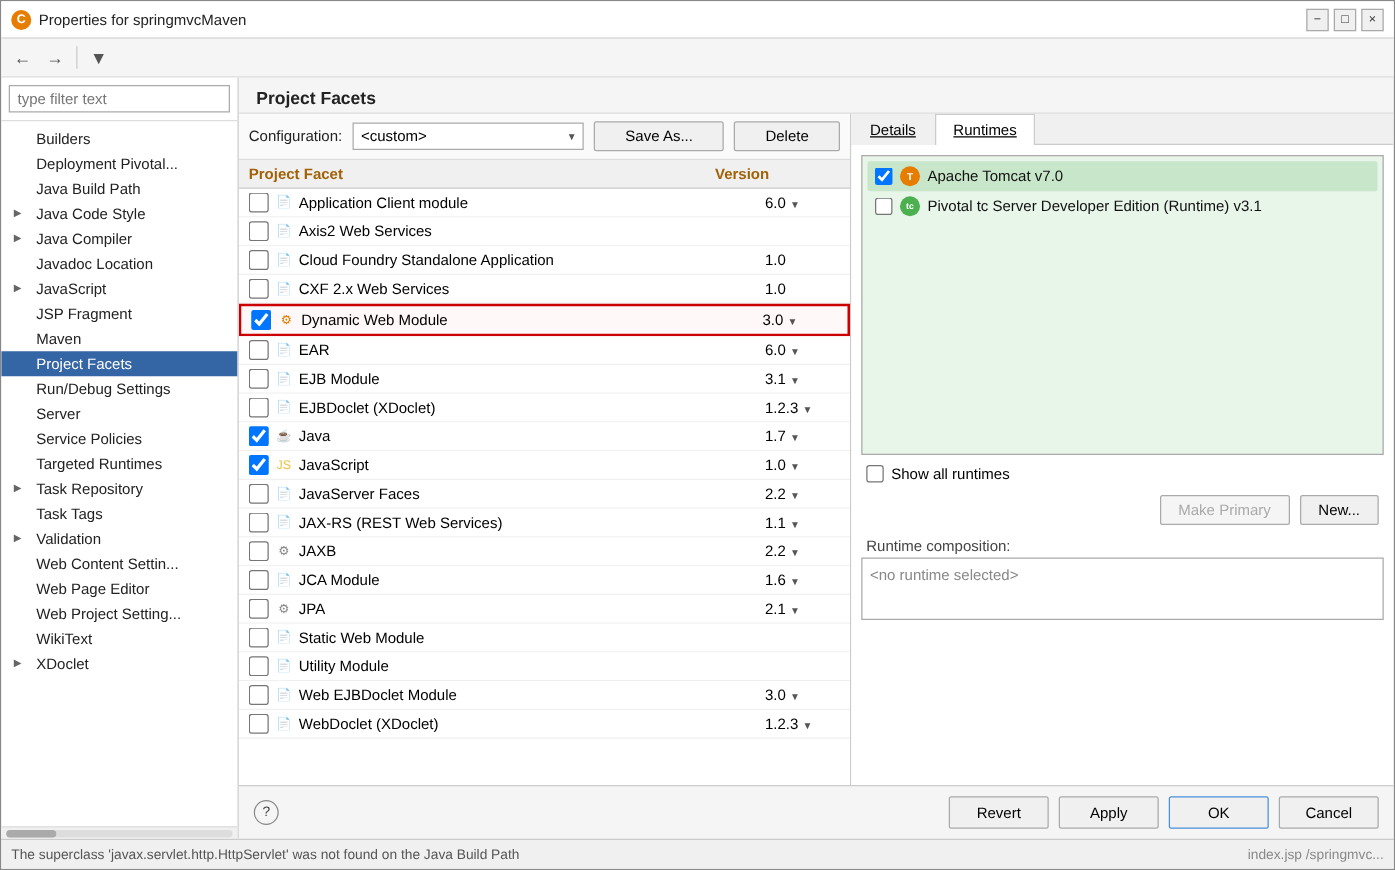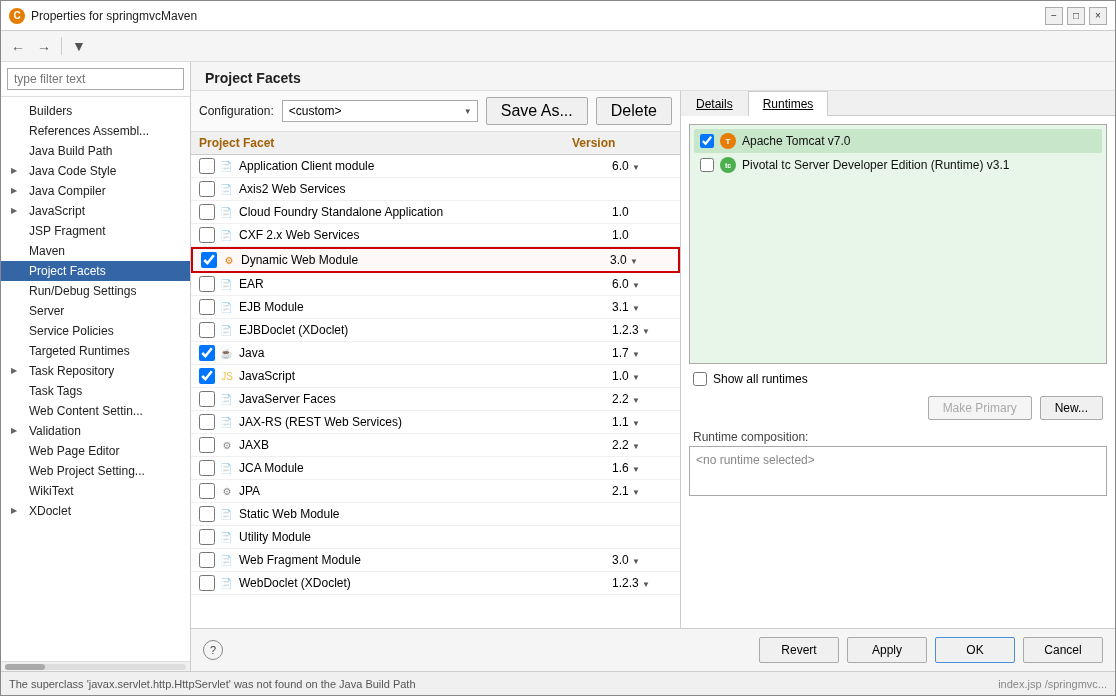--- a/index.html
+++ b/index.html
@@ -205,25 +205,25 @@
     }
     .config-select-wrap::after {
       content: '▼';
       position: absolute;
       right: 6px;
       font-size: 8px;
       color: #555;
       pointer-events: none;
     }
     .config-btn {
-      padding: 4px 14px;
-      border: 1px solid #aaa;
-      background: #f0f0f0;
-      cursor: pointer;
-      font-size: 16px;
+      padding: 4px 24px;
+      border: 1px solid #aaa;
+      background: #f0f0f0;
+      cursor: pointer;
+      font-size: 12px;
       border-radius: 2px;
     }
     .facet-table {
       flex: 1;
       overflow-y: auto;
       background: #fff;
     }
     .facet-header-row {
       display: flex;
       align-items: center;
@@ -457,36 +457,37 @@
   </div>
 
   <div class="main-content">
 
     <div class="left-panel">
       <div class="filter-box">
         <input class="filter-input" type="text" placeholder="type filter text" style="">
       </div>
       <div class="nav-list" id="nav-list">
       <div class="nav-item">Builders</div>
-          <div class="nav-item">References Assembl...</div>
+          <div class="nav-item">Deployment Pivotal...</div>
           <div class="nav-item">Java Build Path</div>
           <div class="nav-item has-arrow">Java Code Style</div>
           <div class="nav-item has-arrow">Java Compiler</div>
+          <div class="nav-item">Javadoc Location</div>
           <div class="nav-item has-arrow">JavaScript</div>
           <div class="nav-item">JSP Fragment</div>
           <div class="nav-item">Maven</div>
           <div class="nav-item selected">Project Facets</div>
           <div class="nav-item">Run/Debug Settings</div>
           <div class="nav-item">Server</div>
           <div class="nav-item">Service Policies</div>
           <div class="nav-item">Targeted Runtimes</div>
           <div class="nav-item has-arrow">Task Repository</div>
           <div class="nav-item">Task Tags</div>
+          <div class="nav-item has-arrow">Validation</div>
           <div class="nav-item">Web Content Settin...</div>
-          <div class="nav-item has-arrow">Validation</div>
           <div class="nav-item">Web Page Editor</div>
           <div class="nav-item">Web Project Setting...</div>
           <div class="nav-item">WikiText</div>
           <div class="nav-item has-arrow">XDoclet</div>
         </div>
       <div class="left-scrollbar">
         <div class="scrollbar-track">
           <div class="scrollbar-thumb"></div>
         </div>
       </div>
@@ -614,21 +615,21 @@
                 </div>
                 <div class="facet-row">
                   <input type="checkbox" class="facet-check" style="">
                   <span class="facet-icon doc">📄</span>
                   <span class="facet-name">Utility Module</span>
                   <span class="facet-version"></span>
                 </div>
                 <div class="facet-row">
                   <input type="checkbox" class="facet-check" style="">
                   <span class="facet-icon doc">📄</span>
-                  <span class="facet-name">Web Fragment Module</span>
+                  <span class="facet-name">Web EJBDoclet Module</span>
                   <span class="facet-version">3.0 <span style="font-size:8px;cursor:pointer;color:#555">▼</span></span>
                 </div>
                 <div class="facet-row">
                   <input type="checkbox" class="facet-check" style="">
                   <span class="facet-icon doc">📄</span>
                   <span class="facet-name">WebDoclet (XDoclet)</span>
                   <span class="facet-version">1.2.3 <span style="font-size:8px;cursor:pointer;color:#555">▼</span></span>
                 </div>
               </div>
           </div>

